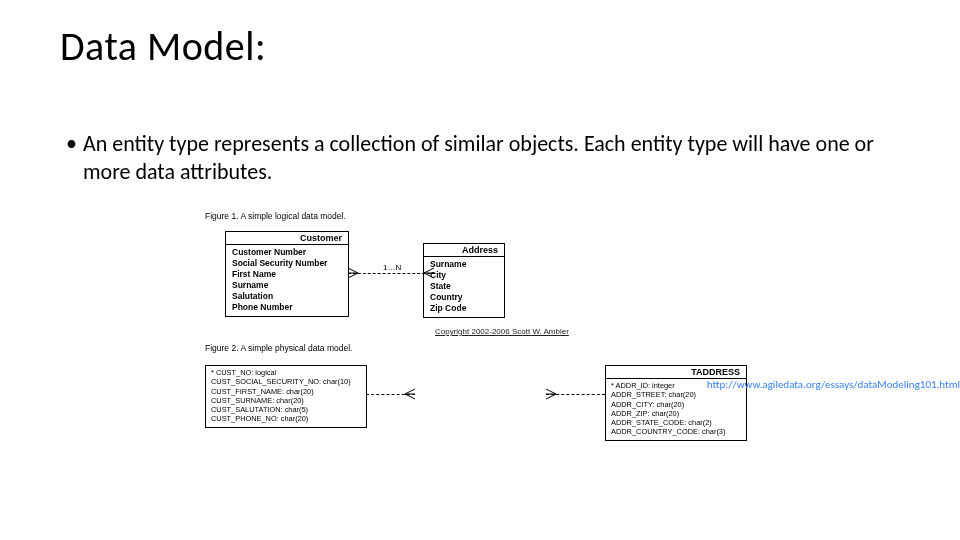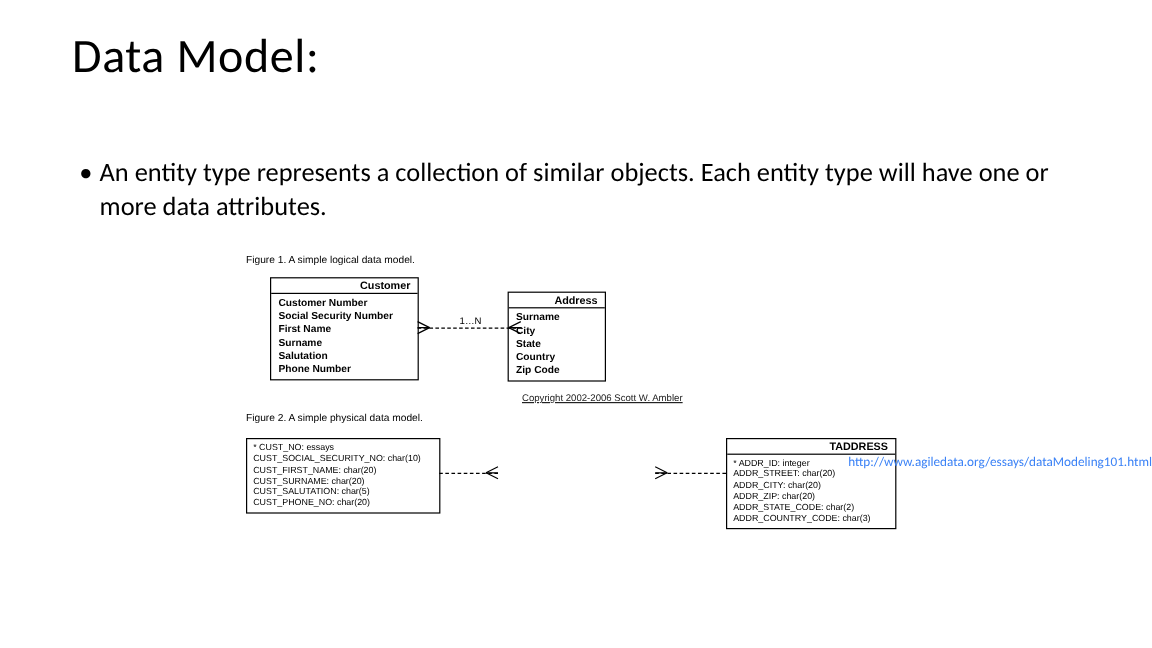--- a/index.html
+++ b/index.html
@@ -175,21 +175,21 @@
       </div>
 
       <div class="copyright" style="left:230px; top:102px;text-decoration:underline;">Copyright 2002-2006 Scott W. Ambler</div>
     </div>
 
     <div class="fig-caption">Figure 2. A simple physical data model.</div>
     <div class="fig2">
 
       <div class="entity" style="left:0px; top:6px; width:160px;">
         <div class="phys-body">
-          <div>* CUST_NO: essays</div>
+          <div>* CUST_NO: logical</div>
           <div>CUST_SOCIAL_SECURITY_NO: char(10)</div>
           <div>CUST_FIRST_NAME: char(20)</div>
           <div>CUST_SURNAME: char(20)</div>
           <div>CUST_SALUTATION: char(5)</div>
           <div>CUST_PHONE_NO: char(20)</div>
         </div>
       </div>
 
 
       <div class="entity" style="left:400px; top:6px; width:140px;">

